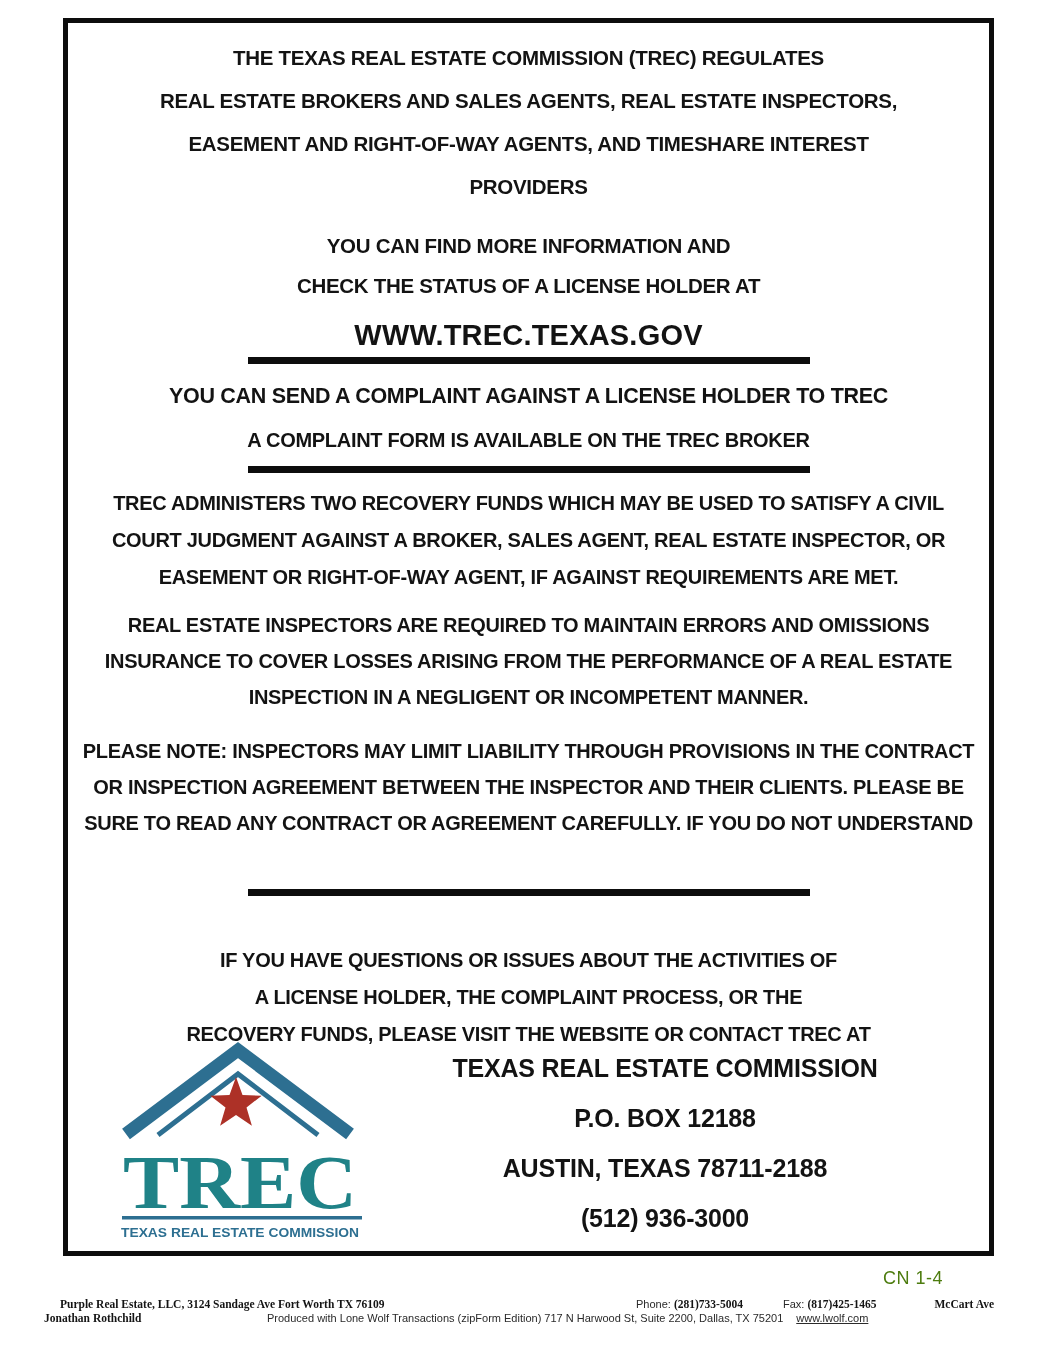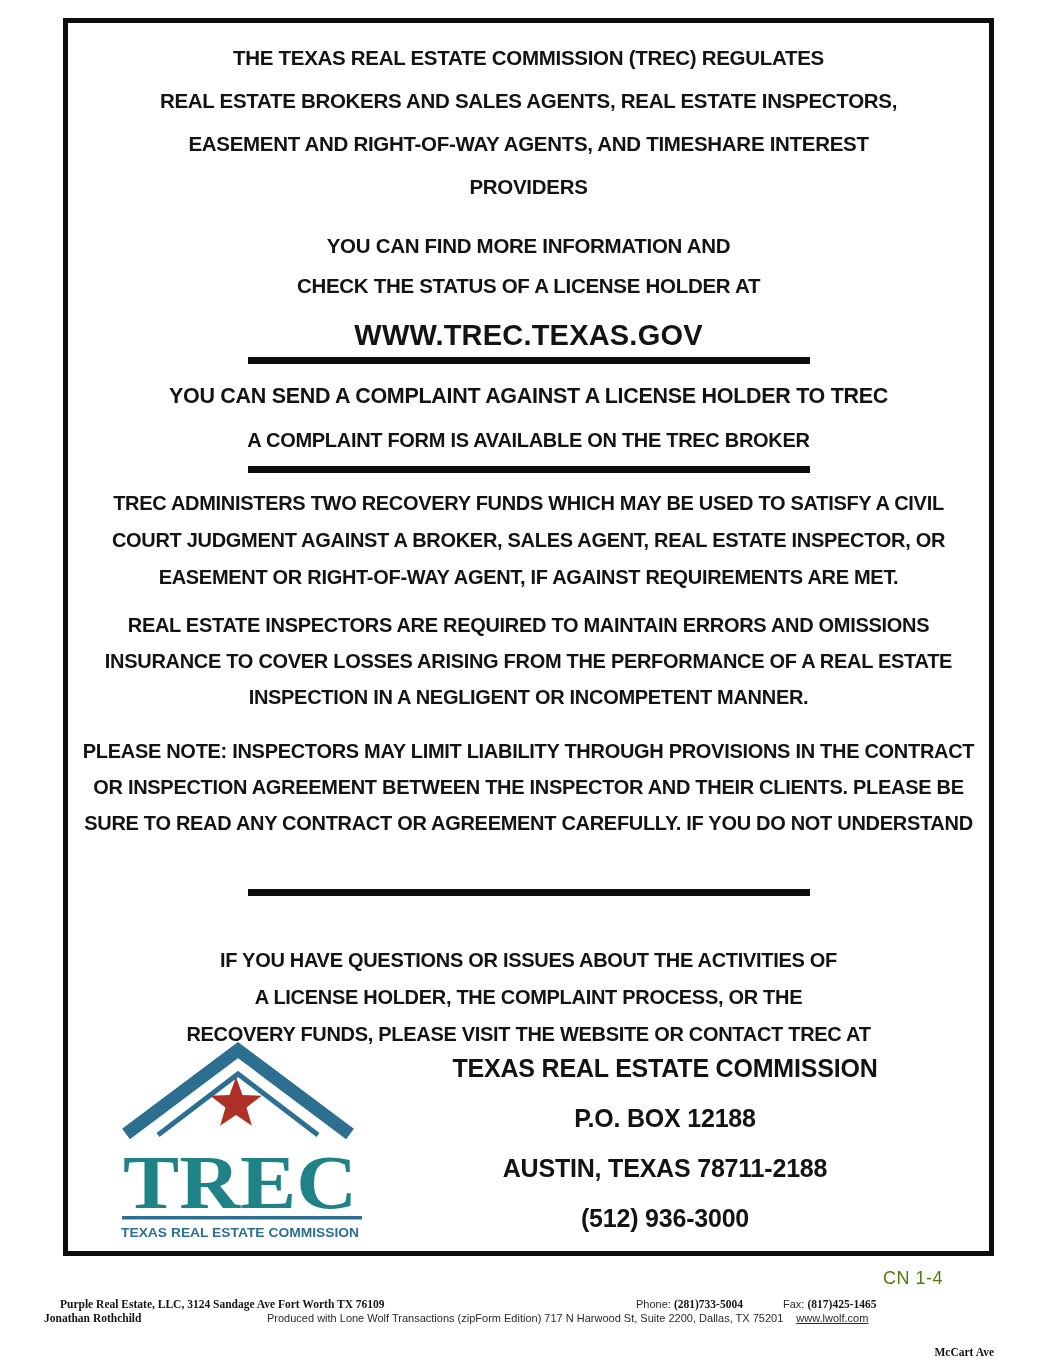--- a/index.html
+++ b/index.html
@@ -42,21 +42,21 @@
     letter-spacing:0.5px;
     margin-left:12px;
   }
   .footer-item { position:absolute; white-space:nowrap; font-size:11px; }
   .serif-bold { font-family:"Liberation Serif", serif; font-weight:700; font-size:11.5px; }
   .row1 { top:1298px; }
   .row2 { top:1312px; }
   .f-broker { left:60px; }
   .f-phone  { left:636px; }
   .f-fax    { left:783px; }
-  .f-street { right:62px; text-align:center;margin-top:48px; }
+  .f-street { right:62px; text-align:center; }
   .f-agent  { left:44px; }
   .f-produced { left:267px; display:flex; gap:13px; color:#2a2a2a;text-align:center; }
   .f-link { text-decoration:underline; color:#1a1a1a; cursor:pointer; }
   .label-sans { font-family:"Liberation Sans", sans-serif; font-weight:400; font-size:11px; color:#2a2a2a; }
 </style>
 </head>
 <body>
 
 <div class="page">
 

